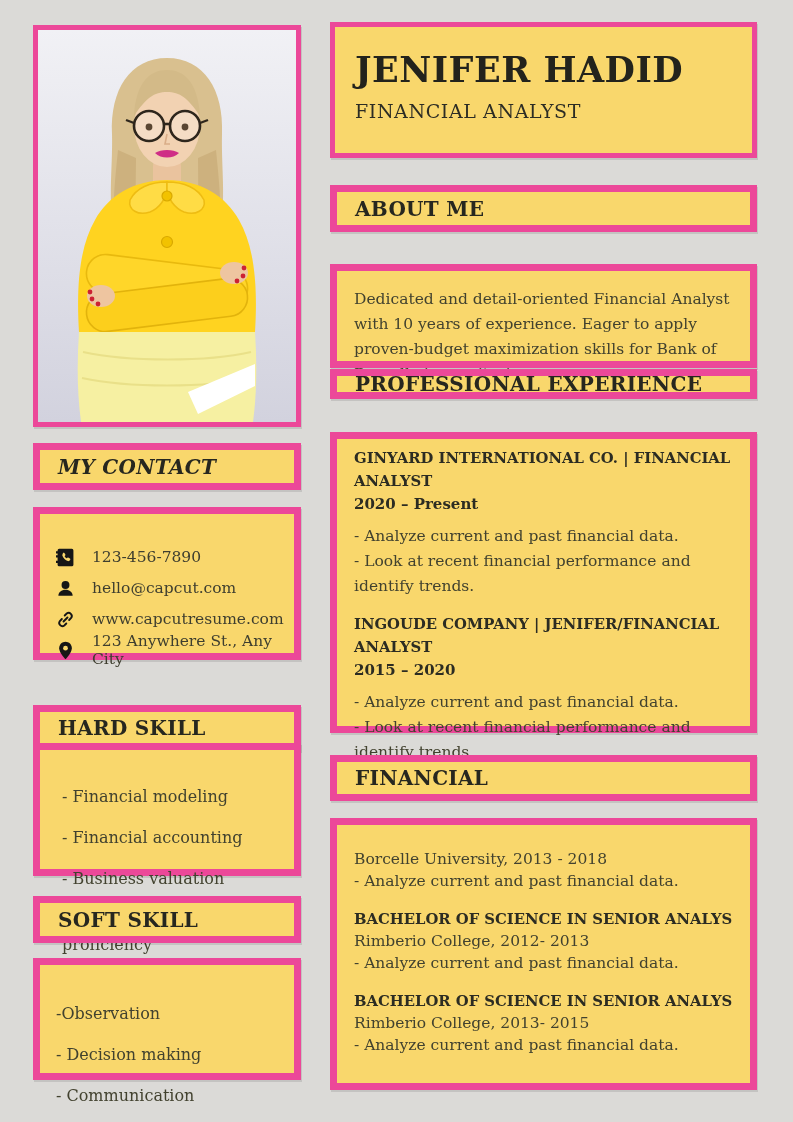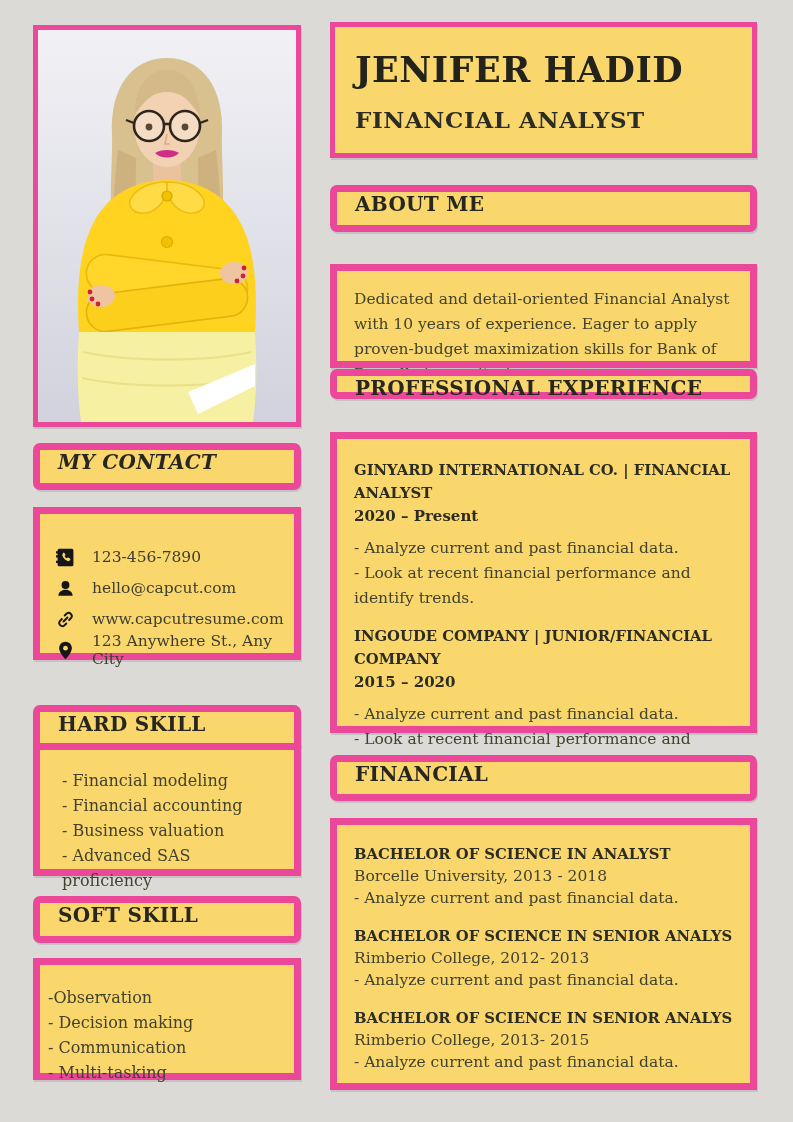--- a/index.html
+++ b/index.html
@@ -7,48 +7,48 @@
   .page {
     position:relative; width:793px; height:1122px; margin:0 auto;
     background:#dbdad7; overflow:hidden;
     font-family:"DejaVu Serif", serif; color:#3c3c33;
   }
   .box {
     position:absolute; background:#f9d76c;
     border:7px solid #ec4899; box-sizing:border-box;
     box-shadow:1px 2px 0 rgba(0,0,0,0.10);
   }
-  .hdr { display:flex; align-items:flex-start; padding-left:18px;
-         font-weight:bold; font-size:20px; color:#27271f; letter-spacing:0.3px;border-radius:7px; }
+  .hdr { display:flex; align-items:center; padding-left:18px;
+         font-weight:bold; font-size:20px; color:#27271f; letter-spacing:0.3px; }
   
   .photo-box   { left:33px; top:25px;  width:268px; height:402px; border-width:5px; background:#e9e9ef; padding:0; }
   .photo-box svg { display:block; width:100%; height:100%; }
   .contact-hdr { left:33px; top:443px; width:268px; height:47px;font-style:italic; }
   .contact-box { left:33px; top:507px; width:268px; height:153px; padding:28px 12px 0 14px; }
   .hard-hdr    { left:33px; top:681px; width:268px; height:46px;margin-top:24px; }
   .hard-box    { left:33px; top:743px; width:268px; height:133px; padding:18px 12px 0 22px; }
   .soft-hdr    { left:33px; top:896px; width:268px; height:47px; }
-  .soft-box    { left:33px; top:958px; width:268px; height:122px; padding:20px 12px 0 8px; }
+  .soft-box    { left:33px; top:958px; width:268px; height:122px; padding:20px 12px 0 16px; }
   
   .name-box    { left:330px; top:22px;  width:427px; height:136px; border-width:5px; padding:24px 20px 0 20px; }
   .person-name { font-size:35px; font-weight:bold; color:#23231c; letter-spacing:0.5px; line-height:1.1; }
-  .person-title{ font-size:23px; font-weight:bold; color:#2c2c24; letter-spacing:0.6px; margin-top:16px; }
+  .person-title{ font-size:19px; font-weight:normal; color:#2c2c24; letter-spacing:0.6px; margin-top:10px; }
   .about-hdr   { left:330px; top:185px; width:427px; height:47px; }
   .about-box   { left:330px; top:248px; width:427px; height:104px; padding:16px 16px 0 17px;margin-top:16px; }
   .about-text  { font-size:15.5px; line-height:1.62; color:#42422f; }
   .exp-hdr     { left:330px; top:369px; width:427px; height:30px; }
-  .exp-box     { left:330px; top:432px; width:427px; height:301px; padding:20px 14px 0 17px; }
+  .exp-box     { left:330px; top:432px; width:427px; height:301px; padding:8px 14px 0 17px; }
   .edu-hdr     { left:330px; top:755px; width:427px; height:46px; }
   .edu-box     { left:330px; top:818px; width:427px; height:272px; padding:20px 14px 0 17px; }
   
   .c-row { display:flex; align-items:center; gap:16px; height:30px; margin-bottom:1px; }
   .c-ic  { width:22px; height:22px; flex:0 0 22px; display:flex; align-items:center; justify-content:center; }
   .c-tx  { font-size:15.5px; color:#3e3e2f; }
   
-  .sk-line { font-size:16px; line-height:1.57; color:#42422f; }
+  .sk-line { font-size:16px; line-height:1.57; color:#42422f;margin-top:16px; }
   
   .job-title  { font-size:14.8px; font-weight:bold; color:#2c2c22; line-height:1.55; }
   .job-period { font-size:15px;   font-weight:bold; color:#2c2c22; line-height:1.5; }
   .job-bullets{ margin-top:9px; font-size:15.5px; line-height:1.6; color:#42422f; }
   .job + .job { margin-top:14px; }
   
   .deg   { font-size:14.8px; font-weight:bold; color:#2c2c22; }
   .schl  { font-size:15.5px; color:#42422f; margin-top:3px; line-height:1.45; }
   .ebul  { font-size:15.5px; color:#42422f; line-height:1.45; }
   .edu-item + .edu-item { margin-top:17px; }
@@ -198,35 +198,34 @@
   <div class="box exp-box">
     <div class="job">
       <div class="job-title">GINYARD INTERNATIONAL CO. | FINANCIAL ANALYST</div>
       <div class="job-period">2020 – Present</div>
       <div class="job-bullets">
         <div>- Analyze current and past financial data.</div>
         <div>- Look at recent financial performance and identify trends.</div>
       </div>
     </div>
     <div class="job">
-      <div class="job-title">INGOUDE COMPANY | JUNIOR/FINANCIAL COMPANY</div>
+      <div class="job-title">INGOUDE COMPANY | JENIFER/FINANCIAL ANALYST</div>
       <div class="job-period">2015 – 2020</div>
       <div class="job-bullets">
         <div>- Analyze current and past financial data.</div>
         <div>- Look at recent financial performance and identify trends.</div>
       </div>
     </div>
   </div>
 
   <div class="box hdr edu-hdr">
     <span>FINANCIAL</span>
   </div>
   <div class="box edu-box">
     <div class="edu-item">
-      <div class="deg">BACHELOR OF SCIENCE IN ANALYST</div>
       <div class="schl">Borcelle University, 2013 - 2018</div>
       <div class="ebul">- Analyze current and past financial data.</div>
     </div>
     <div class="edu-item">
       <div class="deg">BACHELOR OF SCIENCE IN SENIOR ANALYS</div>
       <div class="schl">Rimberio College, 2012- 2013</div>
       <div class="ebul">- Analyze current and past financial data.</div>
     </div>
     <div class="edu-item">
       <div class="deg">BACHELOR OF SCIENCE IN SENIOR ANALYS</div>

